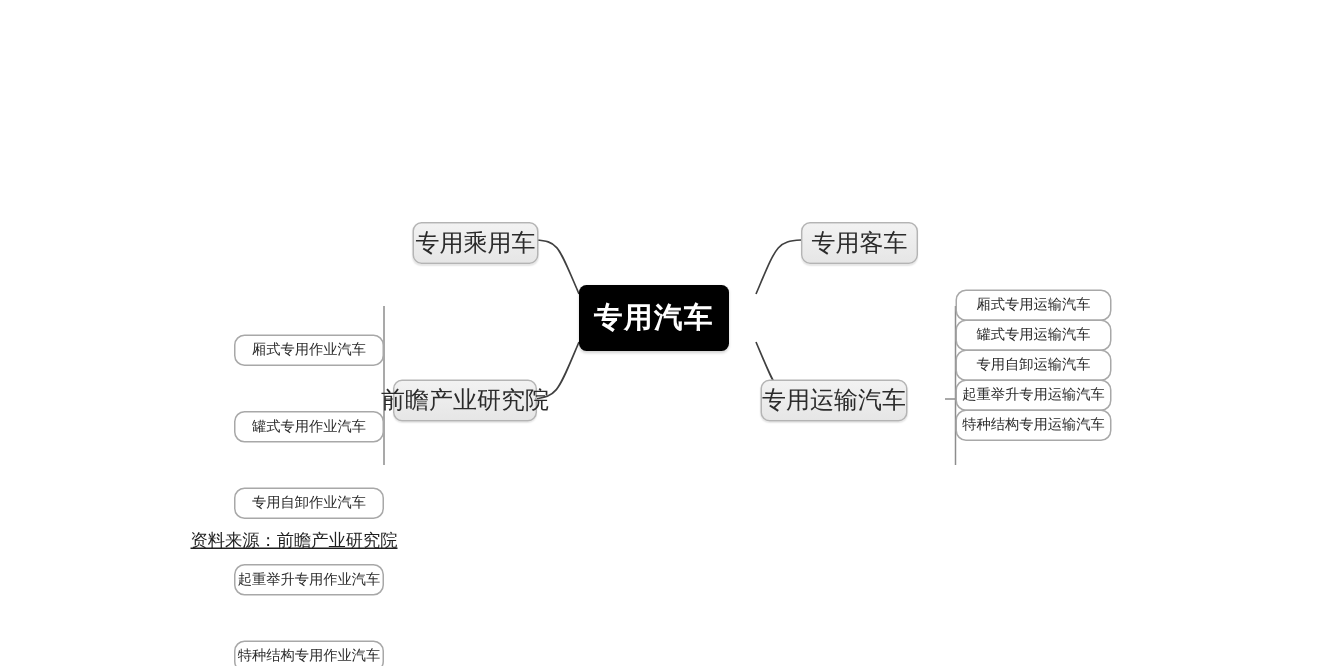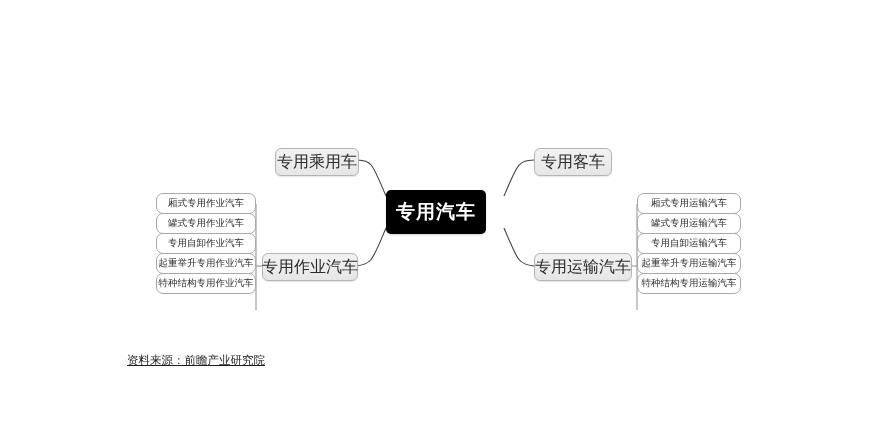--- a/index.html
+++ b/index.html
@@ -99,21 +99,21 @@
     align-items: center;
     justify-content: center;
     font-size: 16px;
     color: #2b2b2b;
     white-space: nowrap;
     box-shadow: 0 1px 1px rgba(0,0,0,0.10);
   }
   #branch-passenger-special { left: 275px; top: 148px; width: 82px; }
   #branch-bus-special       { left: 534px; top: 148px; width: 76px; }
   #branch-work-vehicle      { left: 262px; top: 253px; width: 94px; }
-  #branch-transport-vehicle { left: 534px; top: 253px; width: 96px; }
+  #branch-transport-vehicle { left: 507px; top: 253px; width: 96px; }
 
   
   .leaf-stack {
     position: absolute;
     display: flex;
     flex-direction: column;
   }
   #leaf-stack-left  { left: 156px; top: 193px; }
   #leaf-stack-right { left: 637px; top: 193px; }
 
@@ -125,21 +125,21 @@
     font-size: 9.5px;
     color: #2b2b2b;
     white-space: nowrap;
     border: 1px solid #a8a8a8;
     border-radius: 7px;
     background: #ffffff;
     margin-top: -1px;
     padding: 0 5px;
     box-sizing: border-box;
   }
-  #leaf-stack-left .leaf-item  { width: 100px; }
+  #leaf-stack-left .leaf-item  { width: 100px; margin-top: 30px; }
   #leaf-stack-right .leaf-item { width: 104px; }
   .leaf-item:first-child { margin-top: 0; }
 </style>
 </head>
 <body>
 
 <div id="canvas">
 
 
   <svg class="links" viewBox="0 0 888 444" width="888" height="444">
@@ -158,21 +158,21 @@
     <line class="leaf-line" x1="630" y1="266" x2="637" y2="266"></line>
     <line class="leaf-line" x1="637" y1="204" x2="637" y2="310"></line>
   </svg>
 
   <div class="node-root">专用汽车</div>
 
   <div class="node-branch" id="branch-passenger-special">专用乘用车</div>
 
   <div class="node-branch" id="branch-bus-special">专用客车</div>
 
-  <div class="node-branch" id="branch-work-vehicle">专用作业汽车</div>
+  <div class="node-branch" id="branch-work-vehicle">前瞻产业研究院</div>
 
   <div class="node-branch" id="branch-transport-vehicle">专用运输汽车</div>
 
   <div class="leaf-stack" id="leaf-stack-left">
     <div class="leaf-item">厢式专用作业汽车</div>
     <div class="leaf-item">罐式专用作业汽车</div>
     <div class="leaf-item">专用自卸作业汽车</div>
     <div class="leaf-item">起重举升专用作业汽车</div>
     <div class="leaf-item">特种结构专用作业汽车</div>
   </div>

